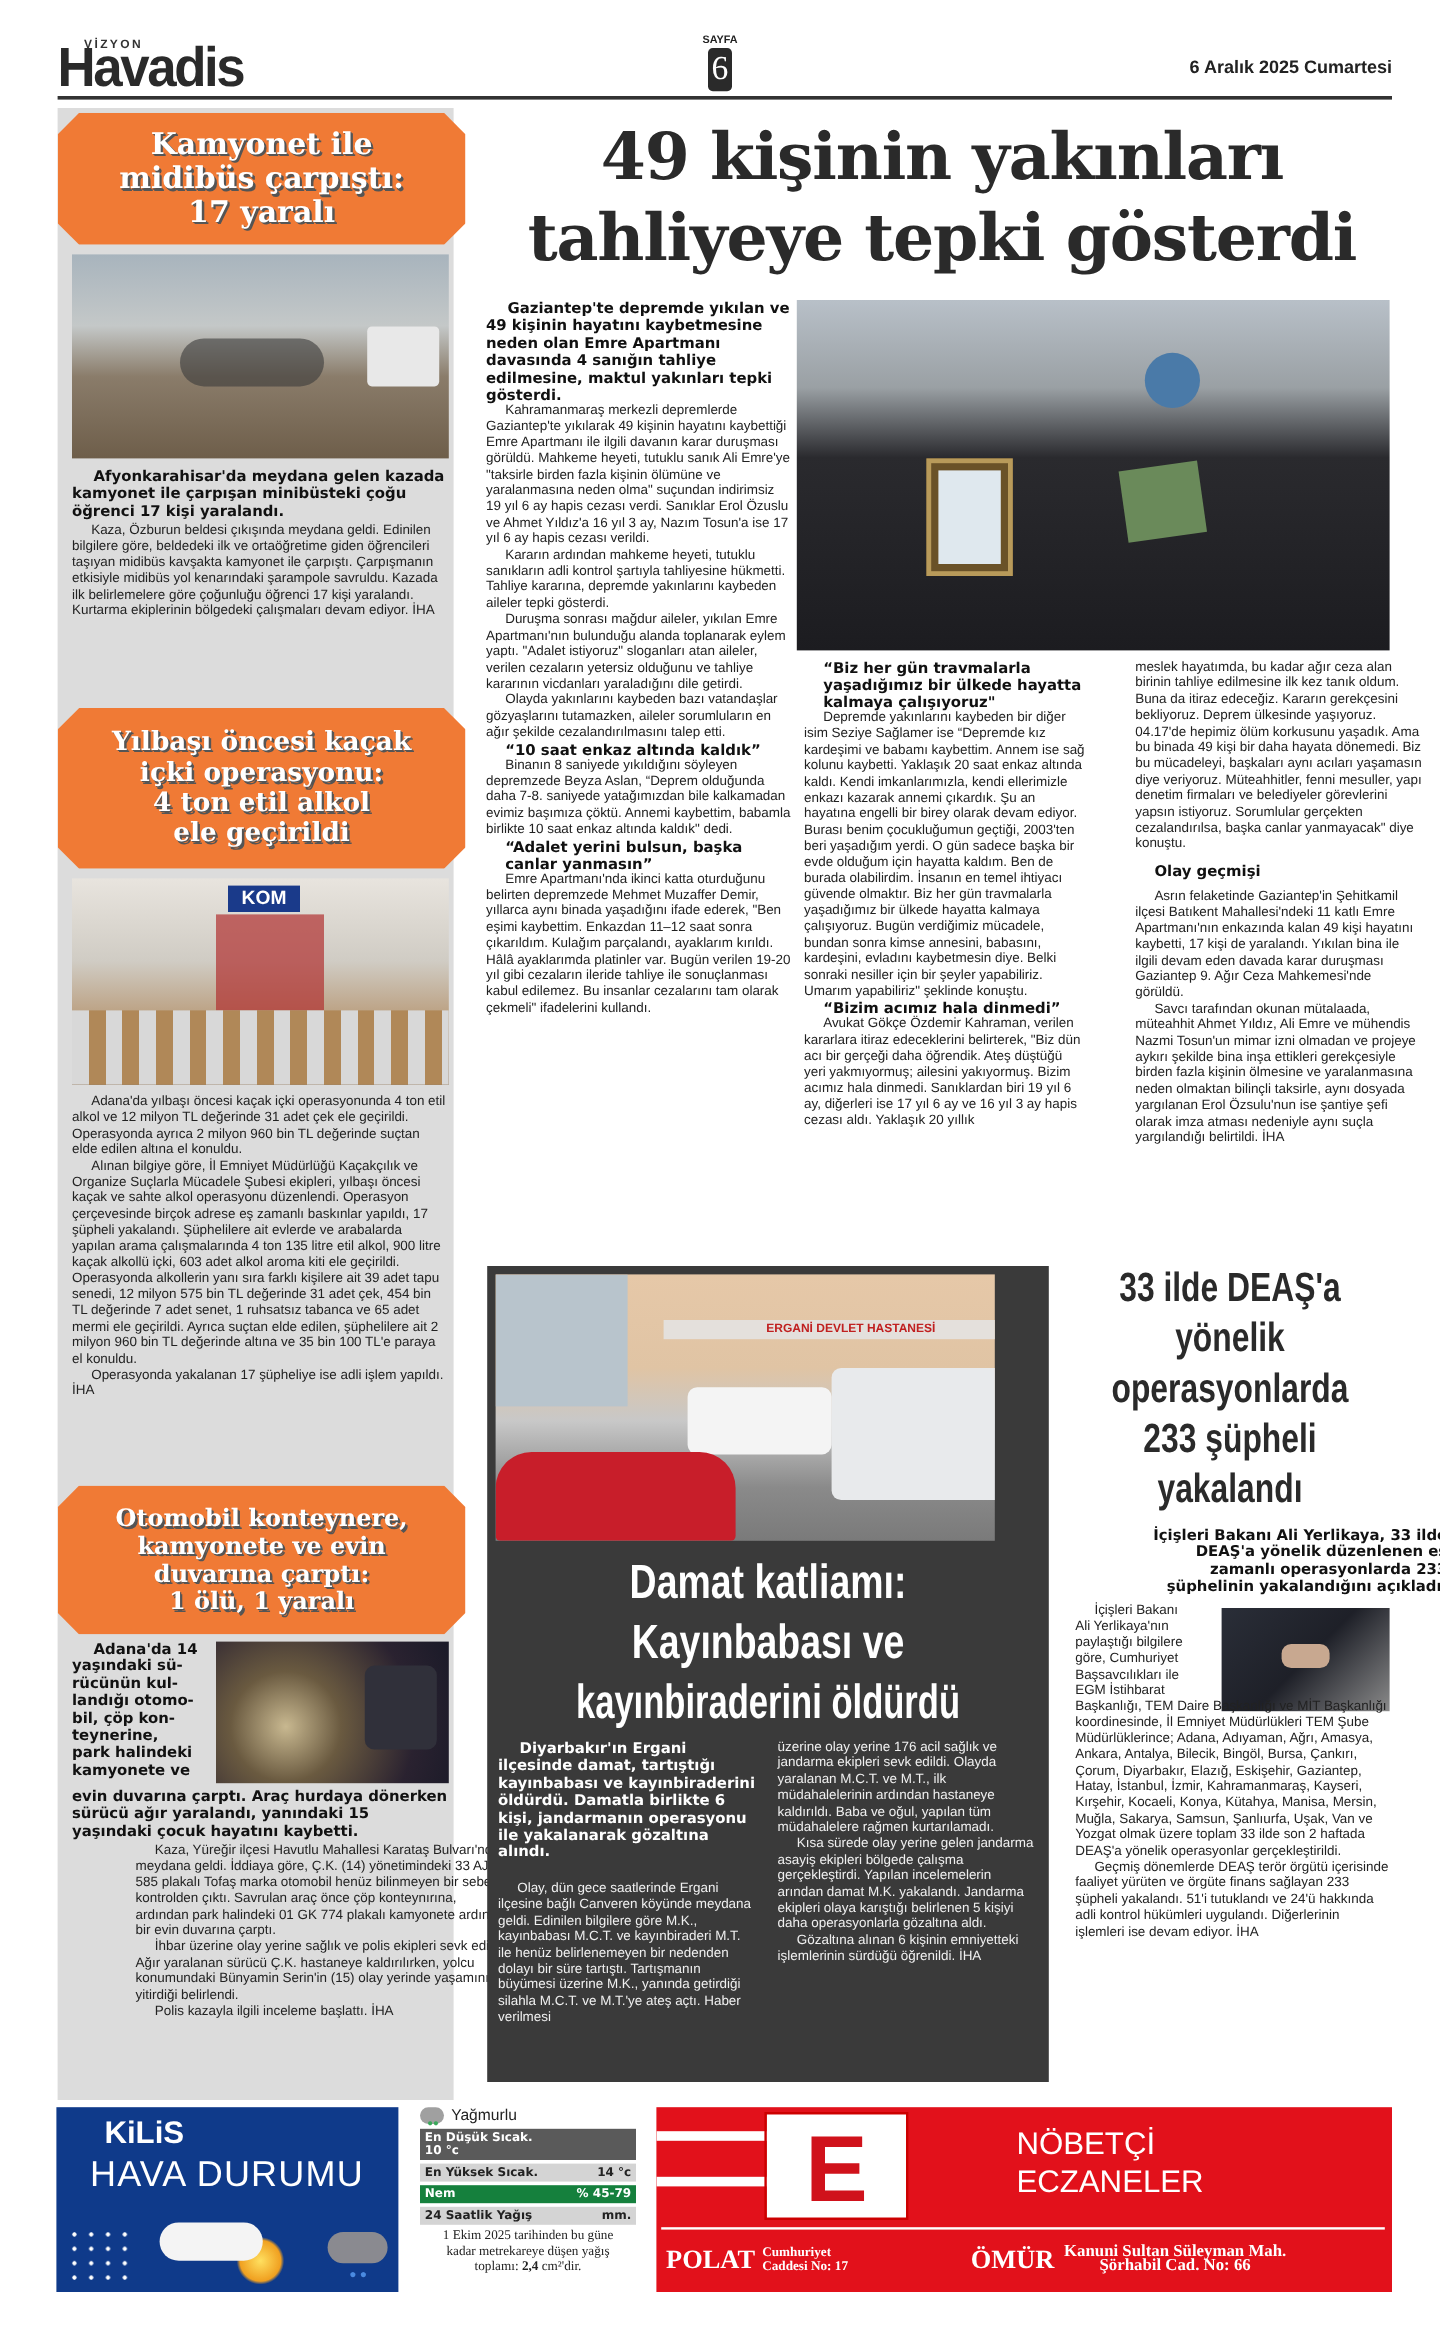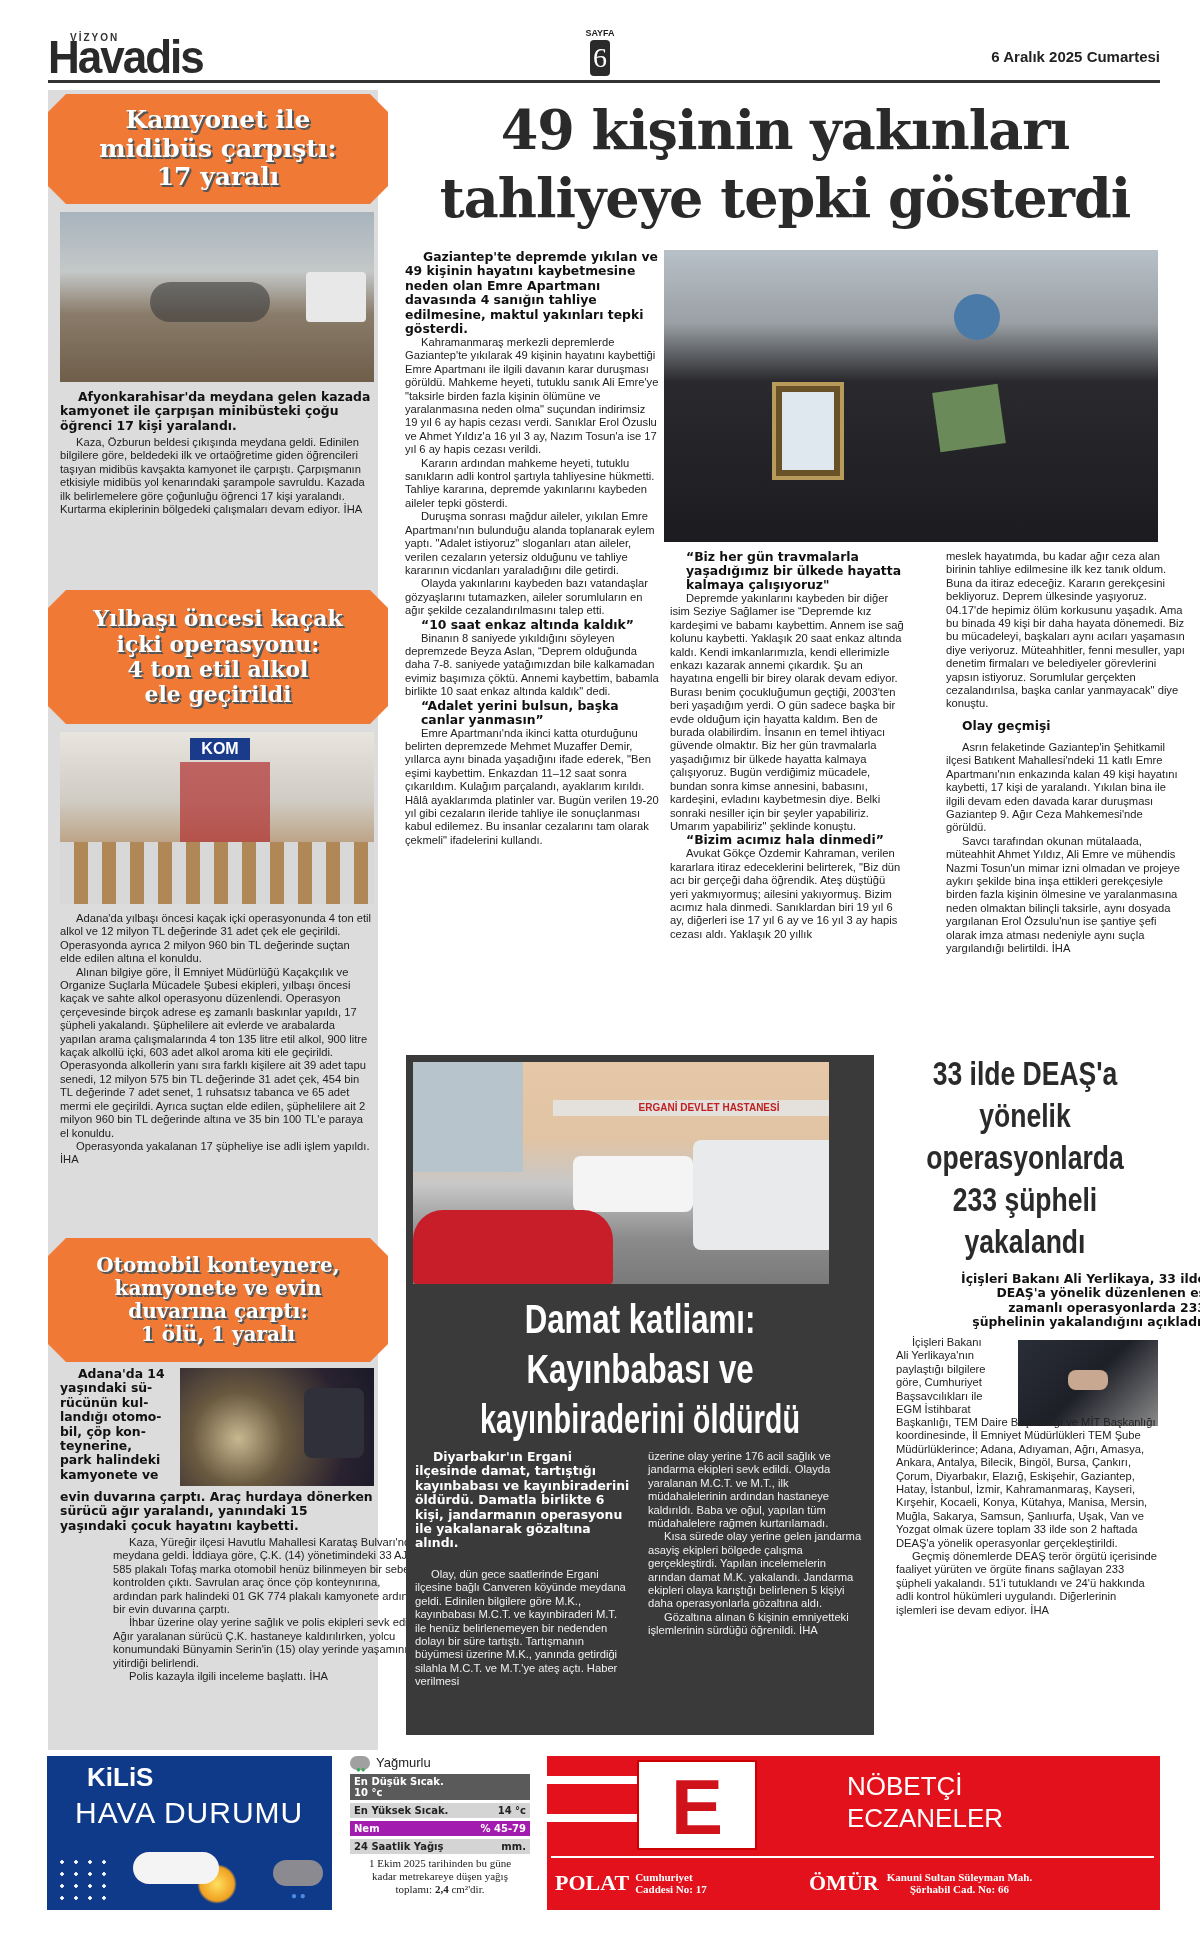--- a/index.html
+++ b/index.html
@@ -218,21 +218,21 @@
     <span style="font-size:13px; color:#222;">Yağmurlu</span>
   </div>
   <div class="wrow" style="background:#5a5a5a; color:#fff;flex-direction:column;">
       <span>En Düşük Sıcak.</span>
       <span>10 °c</span>
     </div>
   <div class="wrow" style="background:#d4d4d4; color:#222;">
       <span>En Yüksek Sıcak.</span>
       <span>14 °c</span>
     </div>
-  <div class="wrow" style="background:#a21caf; color:#fff;">
+  <div class="wrow" style="background:#15803d; color:#fff;">
       <span>Nem</span>
       <span>% 45-79</span>
     </div>
   <div class="wrow" style="background:#d4d4d4; color:#222;">
       <span>24 Saatlik Yağış</span>
       <span>mm.</span>
     </div>
   <div style="font-family:'Liberation Serif',serif; font-size:11px; text-align:center; line-height:13px; color:#222;">
     <div>1 Ekim 2025 tarihinden bu güne</div>
     <div>kadar metrekareye düşen yağış</div>
@@ -253,18 +253,18 @@
   <div style="position:absolute; left:4px; top:100px; width:603px; height:2px; background:#fff;"></div>
   <div style="position:absolute; left:8px; top:114px; display:flex; align-items:center; gap:6px; color:#fff; font-family:'Liberation Serif',serif;">
     <span style="font-size:22px; font-weight:bold;">POLAT</span>
     <span style="font-size:11px; font-weight:bold; line-height:12px;">
         <div>Cumhuriyet</div>
         <div>Caddesi No: 17</div>
       </span>
   </div>
   <div style="position:absolute; left:262px; top:114px; display:flex; align-items:center; gap:8px; color:#fff; font-family:'Liberation Serif',serif;">
     <span style="font-size:22px; font-weight:bold;">ÖMÜR</span>
-    <span style="font-size:11px; font-weight:bold; line-height:12px; text-align:center;">
+    <span style="font-size:14px; font-weight:bold; line-height:12px; text-align:center;">
         <div>Kanuni Sultan Süleyman Mah.</div>
         <div>Şörhabil Cad. No: 66</div>
       </span>
   </div>
 </div>
 
 </body></html>

